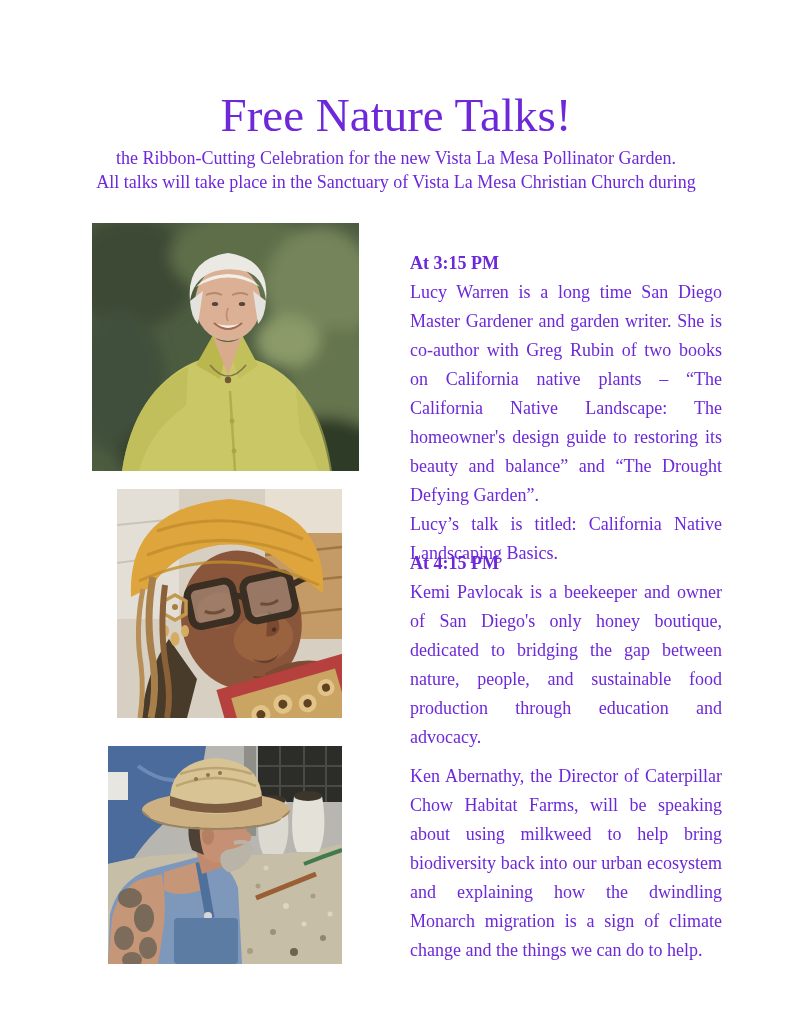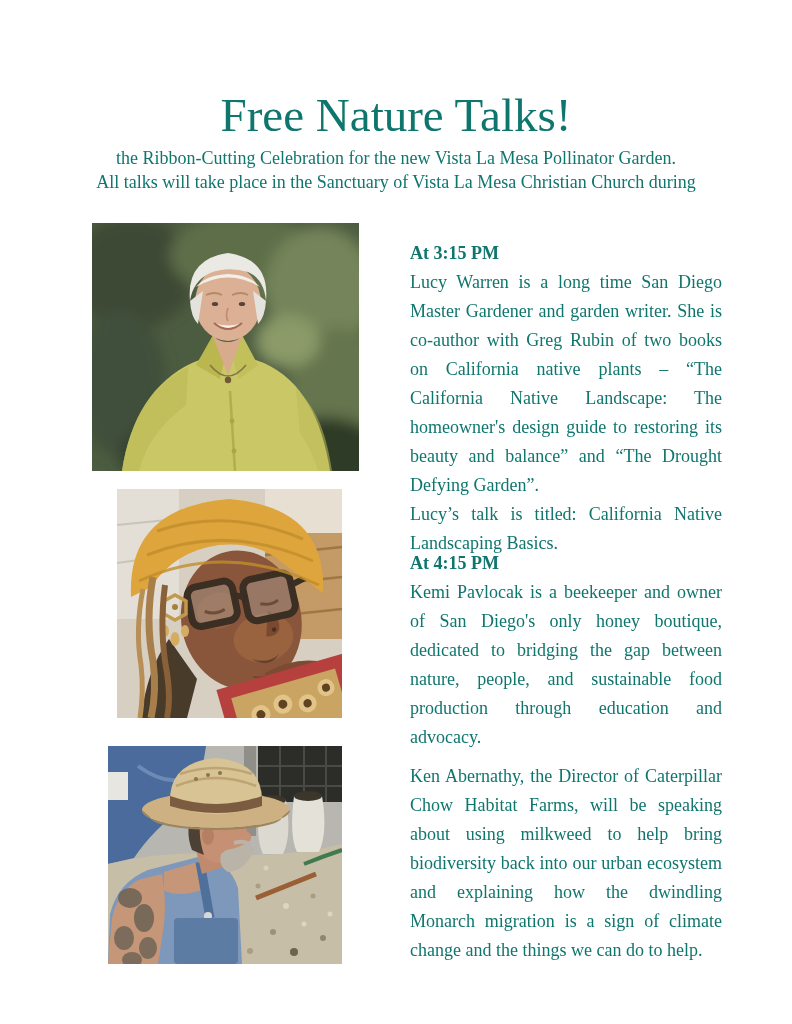--- a/index.html
+++ b/index.html
@@ -1,36 +1,36 @@
 <!DOCTYPE html>
 <html><head>
 <meta charset="utf-8">
 <style>
   html,body { margin:0; padding:0; background:#ffffff; }
   .page {
     position:relative; width:792px; height:1024px; background:#ffffff;
-    font-family:"Liberation Serif", serif; color:#0f766e; overflow:hidden;
+    font-family:"Liberation Serif", serif; color:#6d28d9; overflow:hidden;
     margin:0 auto;
   }
   .title {
     position:absolute; top:88px; left:0; width:100%; text-align:center;
     font-size:47px; line-height:54px; font-weight:400; margin:0;
   }
   .subtitle {
     position:absolute; top:146px; left:0; width:100%; text-align:center;
     font-size:18px; line-height:24px;
   }
   .subtitle div { white-space:pre-wrap; }
   .photo { position:absolute; margin:0; }
   .photo svg { display:block; width:100%; height:100%; }
   #photo1 { left:92px;  top:223px; width:267px; height:248px; }
   #photo2 { left:117px; top:489px; width:225px; height:229px; }
   #photo3 { left:108px; top:746px; width:234px; height:218px; }
   .talk { position:absolute; left:410px; width:312px; }
-  #talk1 { top:242px; }
+  #talk1 { top:252px; }
   #talk2 { top:518px;margin-top:34px; }
   #talk3 { top:762px; }
   .talk h2 { margin:0 0 4px 0; font-size:18px; line-height:22px; font-weight:700; }
   .talk p {
     margin:0; font-size:18px; line-height:29px; text-align:justify;
     text-justify:inter-word; white-space:pre-line; hyphens:none;
   }
 </style>
 </head>
 <body>

